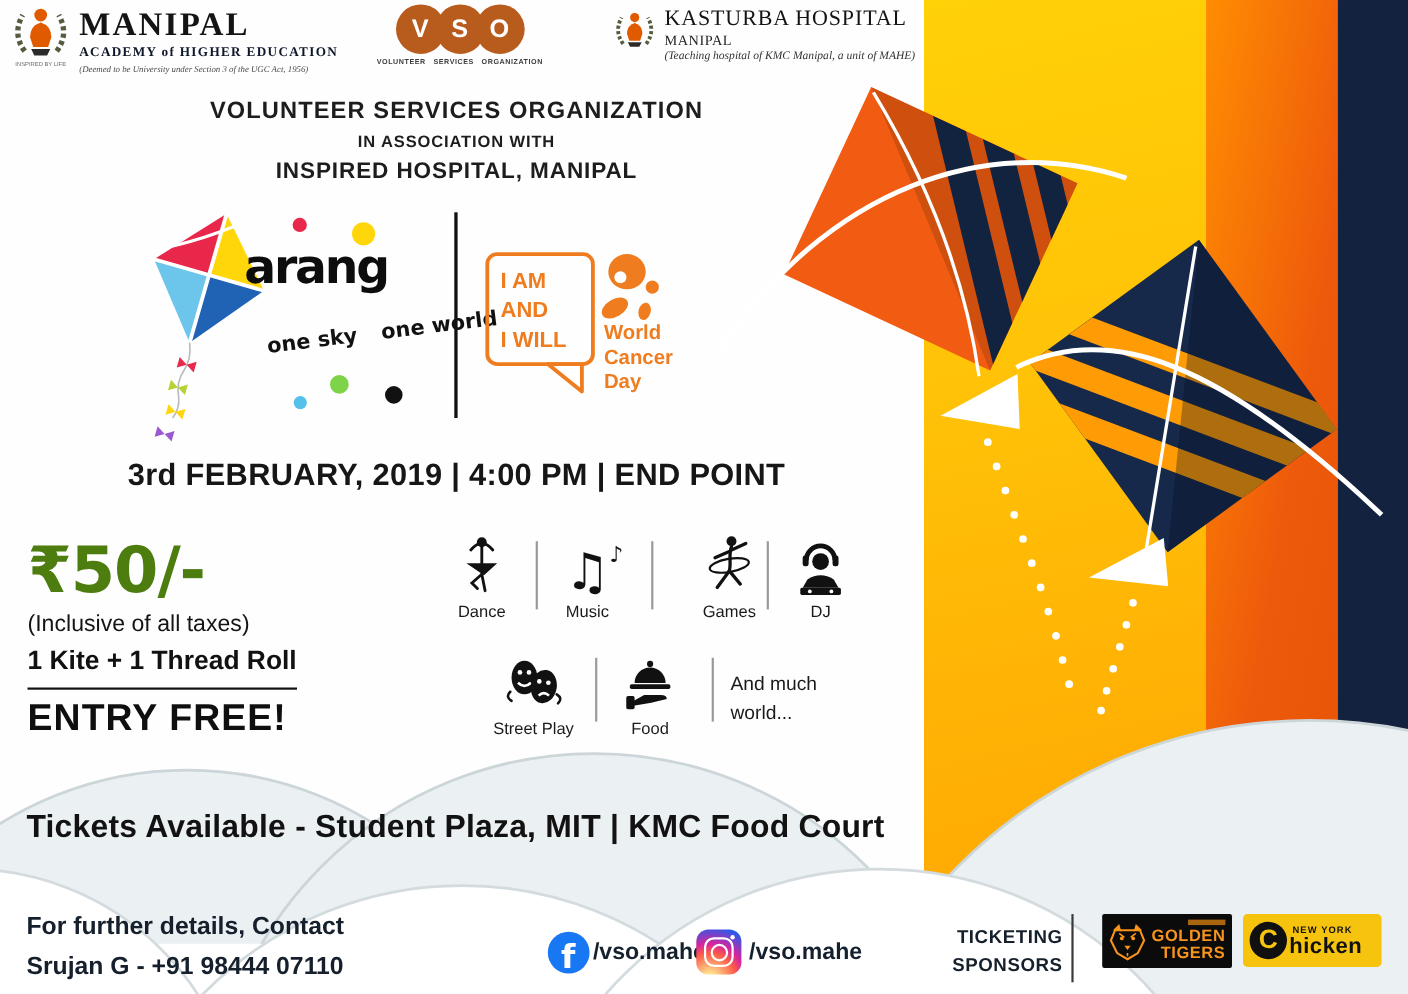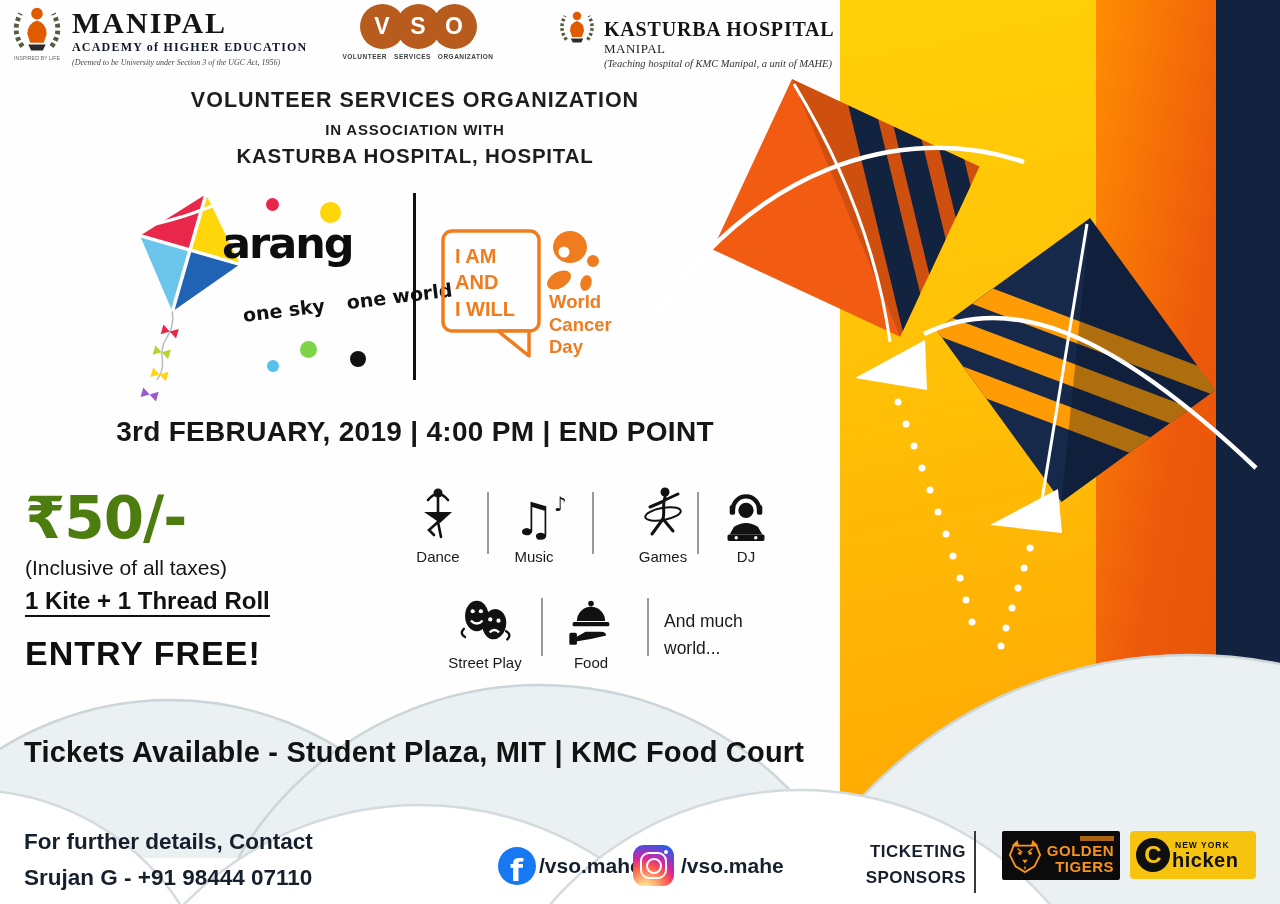--- a/index.html
+++ b/index.html
@@ -26,21 +26,21 @@
   #vso-circles{display:flex;justify-content:center;}
   .vso-c{width:45px;height:45px;border-radius:50%;background:#b85c1e;color:#fff;
          display:flex;align-items:center;justify-content:center;
          font-size:23px;font-weight:700;margin-right:-9px;}
   .vso-c:last-child{margin-right:0;}
   #vso-caption{display:flex;justify-content:center;gap:7px;margin-top:4px;
                font-size:6.5px;letter-spacing:.5px;color:#3d3d3d;font-weight:700;}
 
   #kasturba-logo{left:556px;top:6px;display:flex;align-items:flex-start;}
   #kasturba-text{margin-left:6px;font-family:"Liberation Serif","DejaVu Serif",serif;}
-  #kasturba-name{font-size:20px;font-weight:700;letter-spacing:.8px;color:#141414;line-height:1.1;margin-top:12px;}
+  #kasturba-name{font-size:20px;font-weight:400;letter-spacing:.8px;color:#141414;line-height:1.1;}
   #kasturba-place{font-size:13px;margin-top:1px;letter-spacing:.5px;color:#222;}
   #kasturba-fine{font-size:10.5px;font-style:italic;margin-top:1px;color:#333;}
 
   
   #org-heading{left:115px;top:88px;width:600px;text-align:center;color:#1d1d1d;}
   #org-line1{font-size:21.5px;font-weight:800;letter-spacing:1px;}
   #org-line2{font-size:15px;font-weight:800;letter-spacing:.8px;margin-top:8px;}
   #org-line3{font-size:20.5px;font-weight:800;letter-spacing:.8px;margin-top:6px;}
 
   
@@ -66,21 +66,21 @@
 
   
   #event-line{left:55px;top:416px;width:720px;text-align:center;
               font-size:28px;font-weight:800;letter-spacing:.3px;color:#161616;}
 
   
   #price{left:25px;top:484px;font-size:58px;font-weight:700;color:#4d7c0f;
          font-family:"DejaVu Sans",sans-serif;letter-spacing:-1px;}
   #tax-note{left:25px;top:556px;font-size:21px;font-weight:500;color:#141414;}
   #includes{left:25px;top:587px;font-size:24px;font-weight:800;color:#111;
-            border-bottom:2.5px solid #111;}
+            border-bottom:2.5px solid #111;padding-bottom:10px;}
   #entry-free{left:25px;top:634px;font-size:34px;font-weight:800;letter-spacing:1px;color:#0f0f0f;}
 
   
   .activity{display:flex;flex-direction:column;align-items:center;}
   .act-icon{height:56px;display:flex;align-items:flex-end;justify-content:center;}
   .act-label{margin-top:6px;font-size:15px;color:#1a1a1a;font-weight:500;}
   .act-div{width:2px;background:#9a9a9a;}
   #act-dance{left:402px;top:486px;width:72px;}
   #act-divider1{left:487px;top:492px;height:62px;}
   #act-music{left:498px;top:486px;width:72px;}
@@ -250,21 +250,21 @@
     <div id="kasturba-text">
       <div id="kasturba-name">KASTURBA HOSPITAL</div>
       <div id="kasturba-place">MANIPAL</div>
       <div id="kasturba-fine">(Teaching hospital of KMC Manipal, a unit of MAHE)</div>
     </div>
   </div>
 
   <div class="abs" id="org-heading">
     <div id="org-line1">VOLUNTEER SERVICES ORGANIZATION</div>
     <div id="org-line2">IN ASSOCIATION WITH</div>
-    <div id="org-line3">KASTURBA HOSPITAL, HOSPITAL</div>
+    <div id="org-line3">INSPIRED HOSPITAL, MANIPAL</div>
   </div>
 
   <svg class="abs" id="tarang-kite" width="130" height="215" viewBox="0 0 130 215">
     <g transform="translate(62,62) rotate(16)">
       <polygon points="0,-58 52,0 0,0" fill="#ffd60a"></polygon>
       <polygon points="0,-58 -52,0 0,0" fill="#e8274b"></polygon>
       <polygon points="52,0 0,64 0,0" fill="#2062b4"></polygon>
       <polygon points="-52,0 0,64 0,0" fill="#6cc5ea"></polygon>
       <line x1="0" y1="-58" x2="0" y2="64" stroke="#fff" stroke-width="3.5"></line>
       <line x1="-52" y1="0" x2="52" y2="0" stroke="#fff" stroke-width="3.5"></line>

